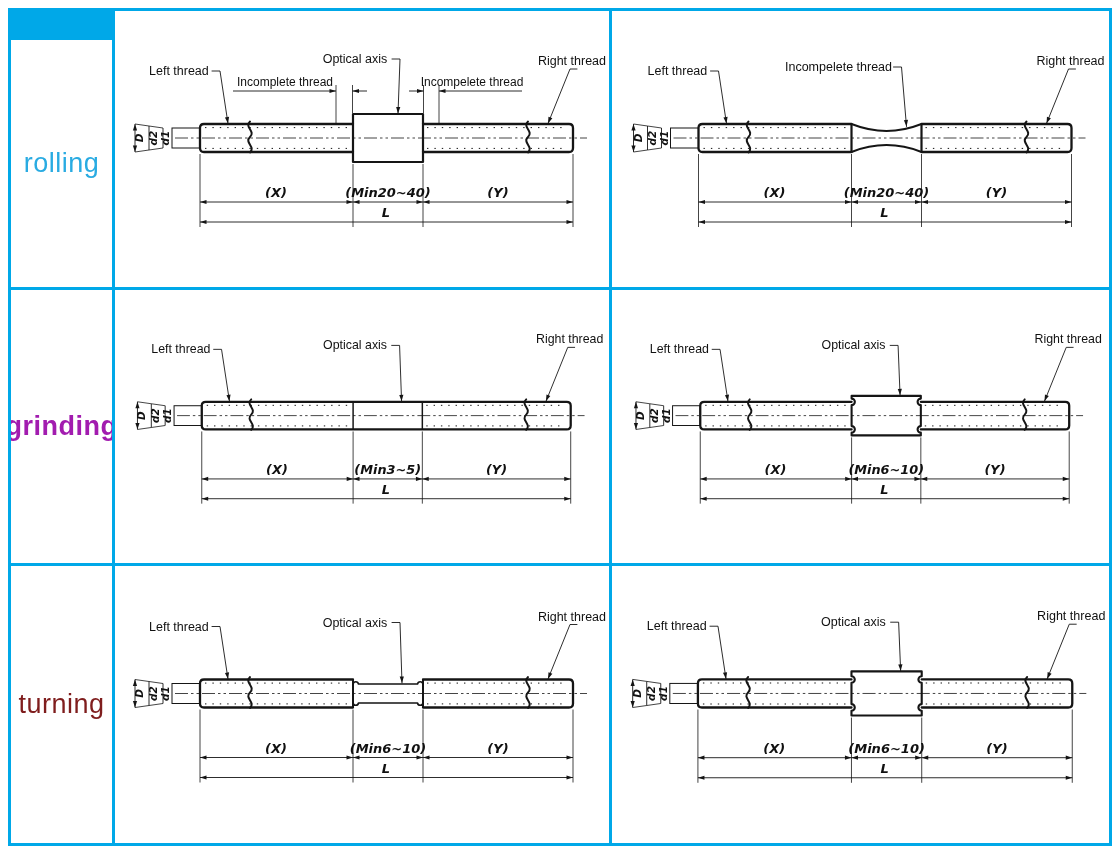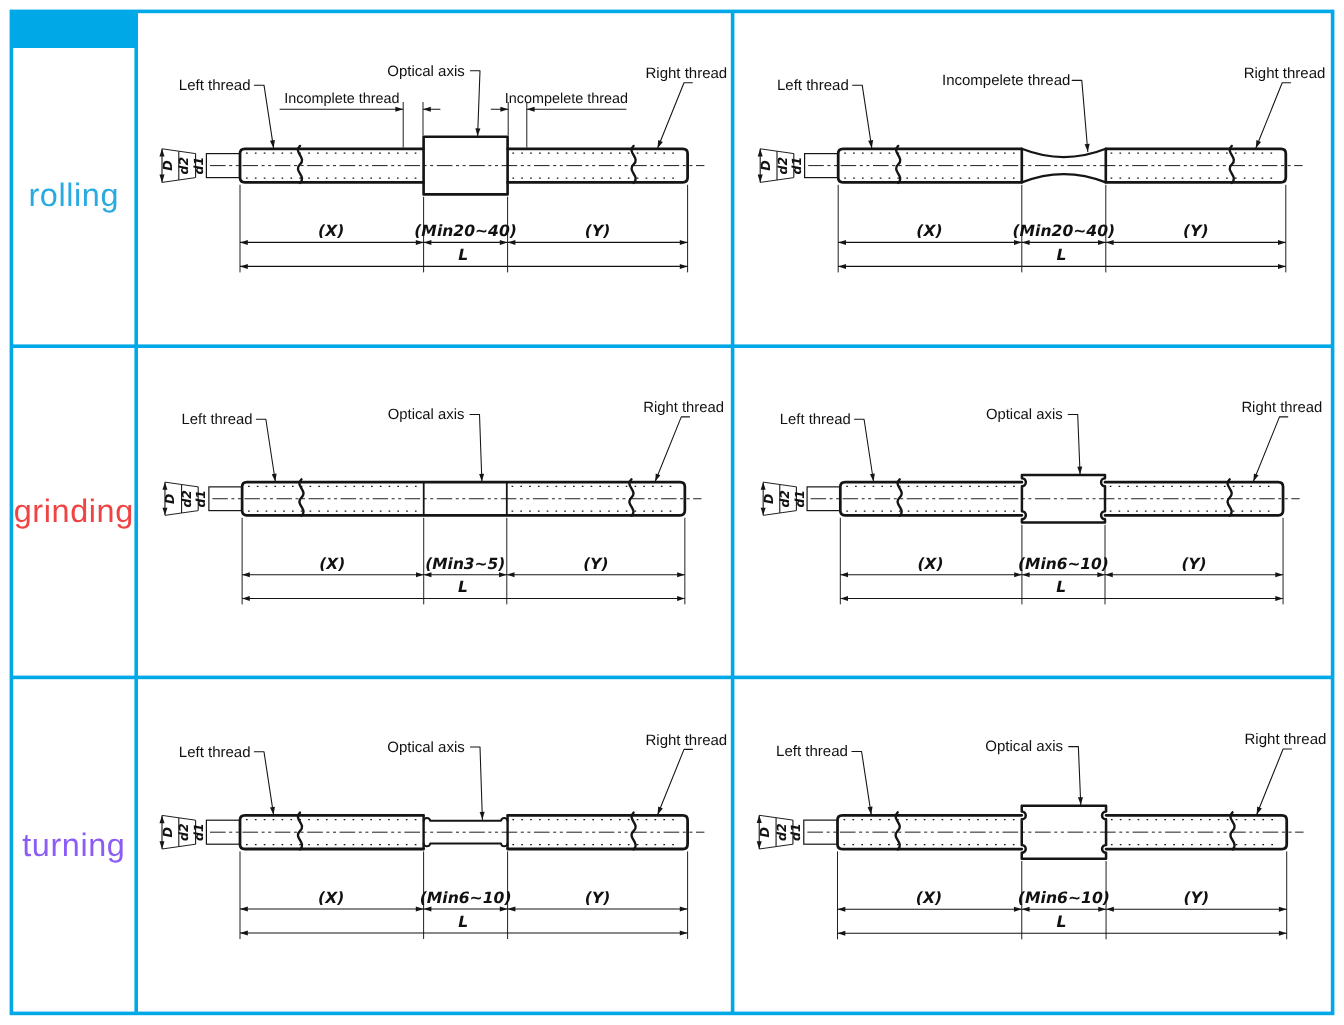--- a/index.html
+++ b/index.html
@@ -138,21 +138,21 @@
           <text x="34" y="64" fill="#111" font-size="12.5" text-anchor="start" font-family="&quot;Liberation Sans&quot;, sans-serif">Left thread</text>
           <path d="M97,60 L105,60 L113,112.5" stroke="#151515" stroke-width="0.9" fill="none" stroke-linecap="round" stroke-linejoin="round"></path>
           <polygon points="113,112.5 114.09686234052447,105.75782727854447 109.9447911630885,106.39052383891566" fill="#151515"></polygon>
           <text x="491" y="54" fill="#111" font-size="12.5" text-anchor="end" font-family="&quot;Liberation Sans&quot;, sans-serif">Right thread</text>
           <path d="M462,58 L455,58 L433,112.5" stroke="#151515" stroke-width="0.9" fill="none" stroke-linecap="round" stroke-linejoin="round"></path>
           <polygon points="433,112.5 437.38042262090084,107.25863589680128 433.4857683660001,105.68648188564867" fill="#151515"></polygon>
           <text x="225" y="60" fill="#111" font-size="12.5" text-anchor="middle" font-family="&quot;Liberation Sans&quot;, sans-serif">Incompelete thread</text>
           <path d="M280,56 L288,56 L293,115.5" stroke="#151515" stroke-width="0.9" fill="none" stroke-linecap="round" stroke-linejoin="round"></path>
           <polygon points="293,115.5 294.5483242693035,108.84697873465853 290.3630756495204,109.1986802993462" fill="#151515"></polygon>
         </svg></div>
-      <div class="cell rowlabel" style="color: #ef4444;">grinding</div>
+      <div class="cell rowlabel" style="color: #a21caf; font-weight: bold;">grinding</div>
       <div class="cell"><svg viewBox="0 0 494 276" width="100%" height="100%">
           <line x1="60" y1="127" x2="472" y2="127" stroke="#151515" stroke-width="0.8" stroke-dasharray="13 3 2.5 3 2.5 3"></line>
           <rect x="57" y="117" width="28" height="20" fill="none" stroke="#151515" stroke-width="1"></rect>
           <line x1="20" y1="113" x2="20" y2="141" stroke="#151515" stroke-width="0.9"></line>
           <polygon points="20,113 17.9,119.5 22.1,119.5" fill="#151515"></polygon>
           <polygon points="20,141 22.1,134.5 17.9,134.5" fill="#151515"></polygon>
           <line x1="34" y1="115" x2="34" y2="139" stroke="#151515" stroke-width="0.9"></line>
           <line x1="48" y1="117" x2="48" y2="137" stroke="#151515" stroke-width="0.9"></line>
           <line x1="20" y1="113" x2="34" y2="115" stroke="#151515" stroke-width="0.8"></line>
           <line x1="34" y1="115" x2="48" y2="117" stroke="#151515" stroke-width="0.8"></line>
@@ -247,21 +247,21 @@
           <text x="34" y="64" fill="#111" font-size="12.5" text-anchor="start" font-family="&quot;Liberation Sans&quot;, sans-serif">Left thread</text>
           <path d="M97,60 L105,60 L113,112.5" stroke="#151515" stroke-width="0.9" fill="none" stroke-linecap="round" stroke-linejoin="round"></path>
           <polygon points="113,112.5 114.09686234052447,105.75782727854447 109.9447911630885,106.39052383891566" fill="#151515"></polygon>
           <text x="491" y="54" fill="#111" font-size="12.5" text-anchor="end" font-family="&quot;Liberation Sans&quot;, sans-serif">Right thread</text>
           <path d="M462,58 L455,58 L433,112.5" stroke="#151515" stroke-width="0.9" fill="none" stroke-linecap="round" stroke-linejoin="round"></path>
           <polygon points="433,112.5 437.38042262090084,107.25863589680128 433.4857683660001,105.68648188564867" fill="#151515"></polygon>
           <text x="240" y="60" fill="#111" font-size="12.5" text-anchor="middle" font-family="&quot;Liberation Sans&quot;, sans-serif">Optical axis</text>
           <path d="M277,56 L285,56 L287,106.5" stroke="#151515" stroke-width="0.9" fill="none" stroke-linecap="round" stroke-linejoin="round"></path>
           <polygon points="287,106.5 288.8411309404453,99.92198838096685 284.64442086555607,100.08819472056642" fill="#151515"></polygon>
         </svg></div>
-      <div class="cell rowlabel" style="color: #8b5cf6;">turning</div>
+      <div class="cell rowlabel" style="color: #7f1d1d;">turning</div>
       <div class="cell"><svg viewBox="0 0 494 276" width="100%" height="100%">
           <line x1="60" y1="127" x2="472" y2="127" stroke="#151515" stroke-width="0.8" stroke-dasharray="13 3 2.5 3 2.5 3"></line>
           <rect x="57" y="117" width="28" height="20" fill="none" stroke="#151515" stroke-width="1"></rect>
           <line x1="20" y1="113" x2="20" y2="141" stroke="#151515" stroke-width="0.9"></line>
           <polygon points="20,113 17.9,119.5 22.1,119.5" fill="#151515"></polygon>
           <polygon points="20,141 22.1,134.5 17.9,134.5" fill="#151515"></polygon>
           <line x1="34" y1="115" x2="34" y2="139" stroke="#151515" stroke-width="0.9"></line>
           <line x1="48" y1="117" x2="48" y2="137" stroke="#151515" stroke-width="0.9"></line>
           <line x1="20" y1="113" x2="34" y2="115" stroke="#151515" stroke-width="0.8"></line>
           <line x1="34" y1="115" x2="48" y2="117" stroke="#151515" stroke-width="0.8"></line>

